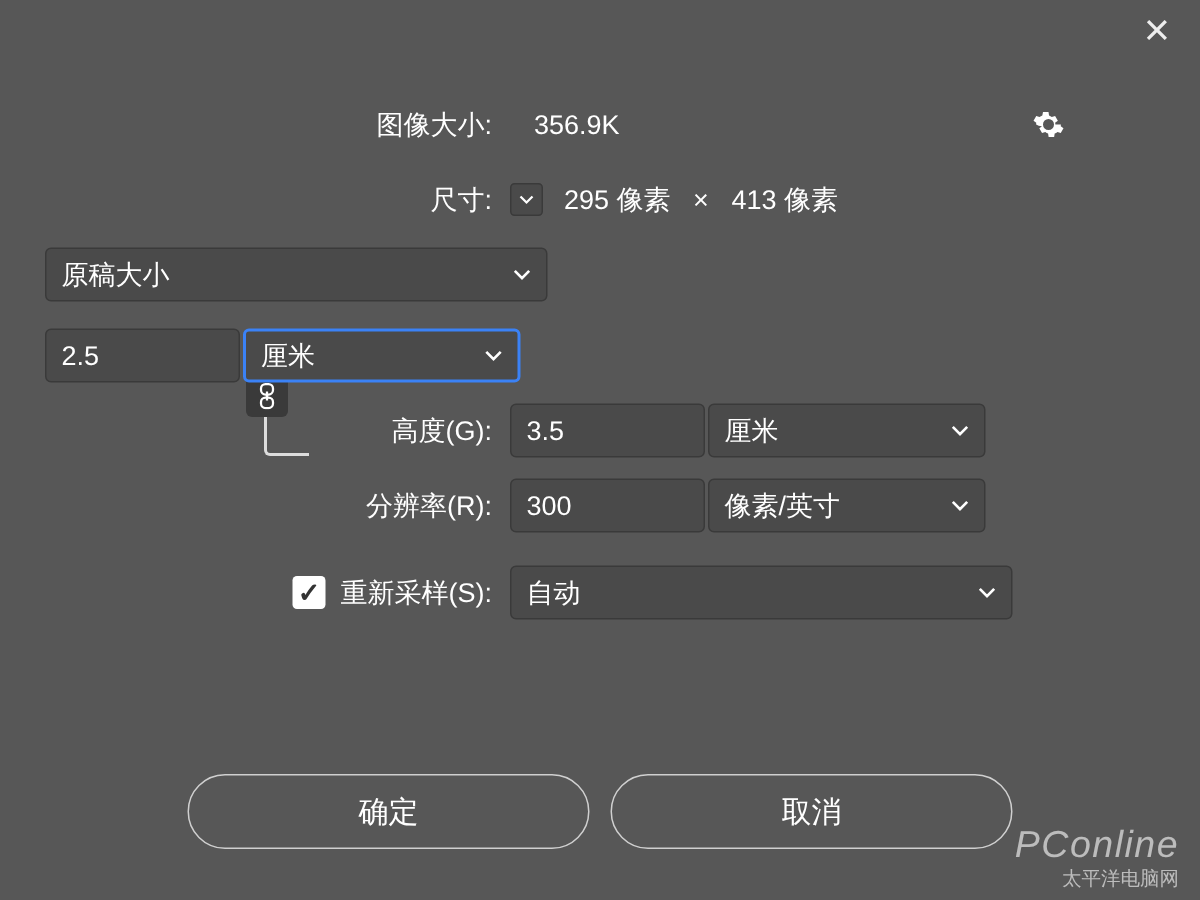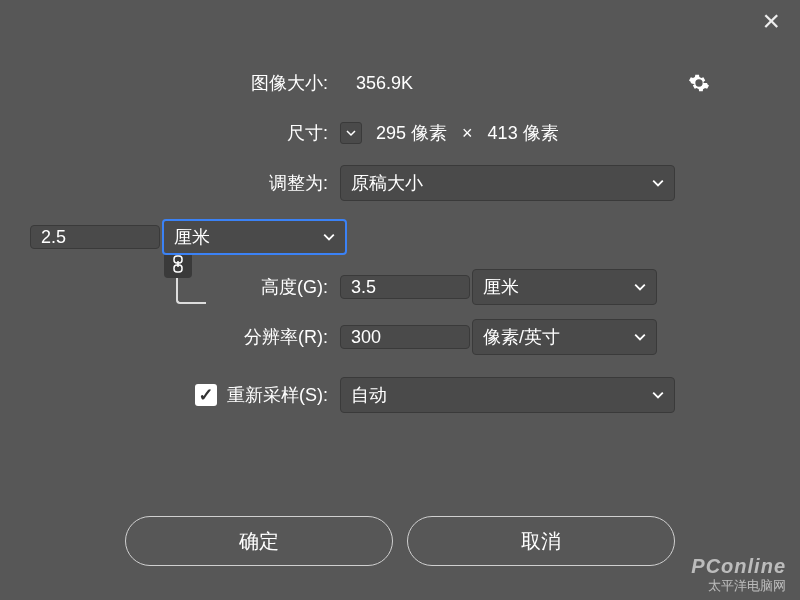--- a/index.html
+++ b/index.html
@@ -73,21 +73,21 @@
   padding: 16px 10px;
   cursor: pointer;
   position: relative;
 }
 .select .chev {
   margin-left: auto;
 }
 .input {
   background: #4a4a4a;
   border: 1px solid #3a3a3a;
-  height: 24px;
+  height: 36px;
   border-radius: 4px;
   padding: 0 10px;
   color: #fff;
   font-size: 18px;
   width: 130px;
   outline: none;
 }
 .unit-select {
   width: 185px;
   margin-left: 2px;
@@ -177,24 +177,23 @@
 .watermark {
   position: absolute;
   right: 14px;
   bottom: 6px;
   text-align: right;
   color: rgba(255,255,255,0.6);
   font-size: 13px;
   line-height: 1.2;
 }
 .watermark .big {
-  font-size: 20px;
+  font-size: 25px;
   font-style: italic;
   letter-spacing: 1px;
-  font-weight: bold;
 }
 svg { display: block; }
 </style>
 </head>
 <body>
 
 <div class="titlebar">
   <span class="close-x">×</span>
 </div>
 
@@ -218,21 +217,20 @@
         </svg>
     </div>
     <div>
       <span>295</span>&nbsp;<span>像素</span>
       <span class="times">×</span>
       <span>413</span>&nbsp;<span>像素</span>
     </div>
   </div>
 
   <div class="row">
-    <div class="label-col">调整为:</div>
     <div class="select fit-select">
       <span>原稿大小</span>
       <span class="chev">
           <svg width="12" height="12" viewBox="0 0 10 10">
             <path d="M1 3l4 4 4-4" stroke="#fff" stroke-width="1.5" fill="none"></path>
           </svg>
         </span>
     </div>
   </div>
 

